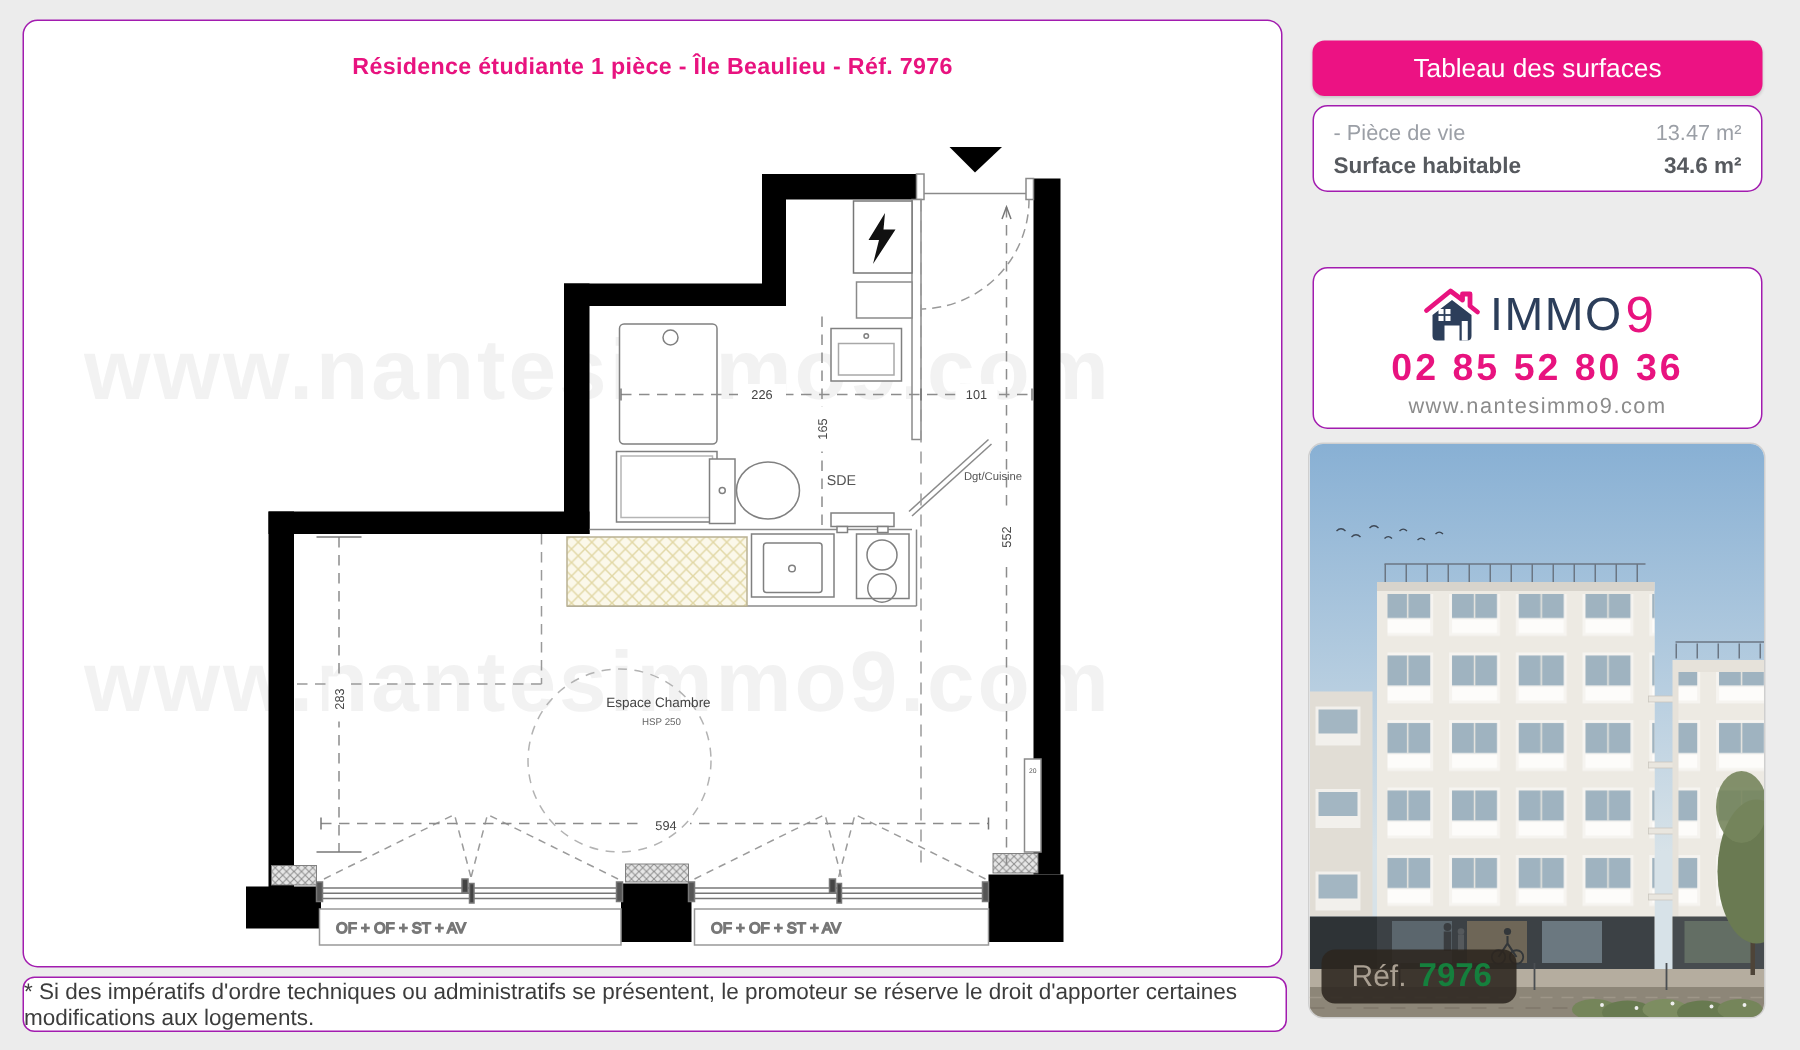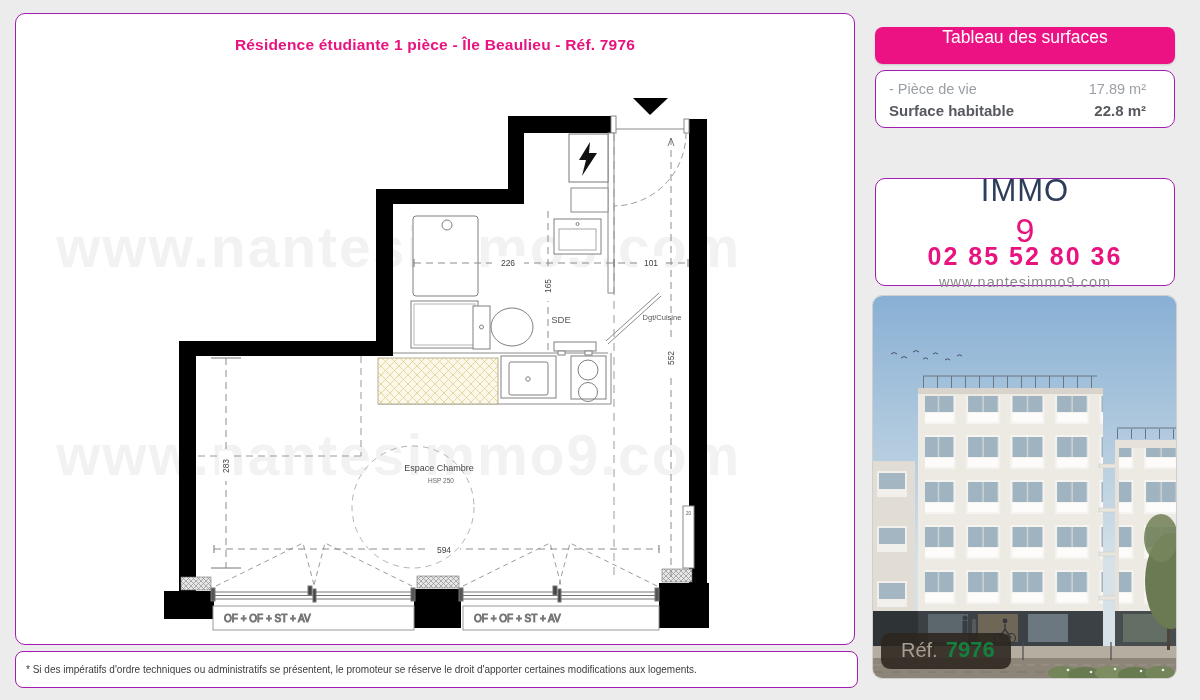--- a/index.html
+++ b/index.html
@@ -20,43 +20,43 @@
     position:absolute; left:40px; width:760px; overflow:hidden;
     font-size:57px; font-weight:bold; letter-spacing:2px; white-space:nowrap;
     color:rgba(70,70,70,.07); user-select:none;
   }
   #wm1 { top:200px; } #wm2 { top:408px; }
   #plan-wrap { position:absolute; left:140px; top:82px; width:580px; height:550px; }
   
   #surfaces-header {
     position:absolute; left:875px; top:27px; width:300px; height:37px;
     background:#ec1283; border-radius:8px; color:#fff; font-size:17.5px;
-    display:flex; justify-content:center;
+    display:flex; align-items:center; justify-content:center;
     box-shadow:0 1px 2px rgba(0,0,0,.15);
   }
-  #surfaces-card { left:875px; top:70px; width:300px; padding:9px 28px 8px 13px; }
+  #surfaces-card { left:875px; top:70px; width:300px; padding:9px 13px 8px 13px; }
   .srow { display:flex; justify-content:space-between; font-size:14.5px; color:#9b9fa6; line-height:19px; }
   .srow-total { display:flex; justify-content:space-between; font-size:15px; color:#56595e; font-weight:bold; margin-top:3px; }
   #agency-card { left:875px; top:178px; width:300px; height:108px; text-align:center; padding-top:10px; }
-  #brand-row { display:flex; align-items:center; justify-content:center; gap:2px; height:42px;flex-direction:column; }
+  #brand-row { display:flex; align-items:center; justify-content:center; gap:2px; height:42px; }
   #brand-immo { color:#2c3e5a; font-size:31px; letter-spacing:1px; }
   #brand-nine { color:#e8137f; font-size:34px; }
-  #agency-phone { color:#e8137f; font-size:25px; font-weight:bold; letter-spacing:2px; margin-top:11px; }
+  #agency-phone { color:#e8137f; font-size:25px; font-weight:bold; letter-spacing:2px; margin-top:0; }
   #agency-site { color:#8b8b8b; font-size:14.5px; letter-spacing:1px; margin-top:3px; }
   
   #photo-card { left:872px; top:295px; width:305px; height:384px; border:1px solid #cfcfcf; overflow:hidden; padding:0; }
   #ref-badge {
     position:absolute; left:8px; bottom:9px; background:rgba(44,38,31,.88);
     border-radius:9px; padding:4px 16px 6px 20px; display:flex; align-items:baseline; gap:8px;
   }
   #ref-badge .ref-word { color:#a99f92; font-size:20px; }
   #ref-badge .ref-num { color:#15803d; font-size:22px; font-weight:bold; }
   
   #footer-card { left:15px; top:651px; width:843px; height:37px; border-radius:8px; display:flex; align-items:center; }
-  #disclaimer { font-size:10px; color:#3c3c3c; padding-left:10px; }
+  #disclaimer { font-size:15px; color:#3c3c3c; }
   svg text { font-family:"Liberation Sans", sans-serif; }
 </style>
 </head>
 <body>
 
 <div id="main-card" class="card">
   <div id="plan-title">Résidence étudiante 1 pièce - Île Beaulieu - Réf. 7976</div>
   <div id="wm1" class="watermark">www.nantesimmo9.com</div>
   <div id="wm2" class="watermark">www.nantesimmo9.com</div>
 
@@ -221,25 +221,25 @@
   </div>
 </div>
 
 <div id="surfaces-header">
   <span>Tableau des surfaces</span>
 </div>
 
 <div id="surfaces-card" class="card">
   <div class="srow">
     <span>- Pièce de vie</span>
-    <span>17.89 m²</span>
+    <span>13.47 m²</span>
   </div>
   <div class="srow-total">
     <span>Surface habitable</span>
-    <span>22.8 m²</span>
+    <span>34.6 m²</span>
   </div>
 </div>
 
 <div id="agency-card" class="card">
   <div id="brand-row">
     <svg width="44" height="40" viewBox="0 0 44 40">
       <path d="M4 17 L20 4 L28 10 L28 6 L33 6 L33 14 L38 18" fill="none" stroke="#e8137f" stroke-width="3.2" stroke-linecap="round" stroke-linejoin="round"></path>
       <path d="M8 20 L21 10 L34 20 L34 34 Q34 37 31 37 L26 37 L26 27 L16 27 L16 37 L11 37 Q8 37 8 34 Z" fill="#2c3e5a"></path>
       <g fill="#fff">
         <rect x="12" y="16" width="3.4" height="3.4"></rect>

